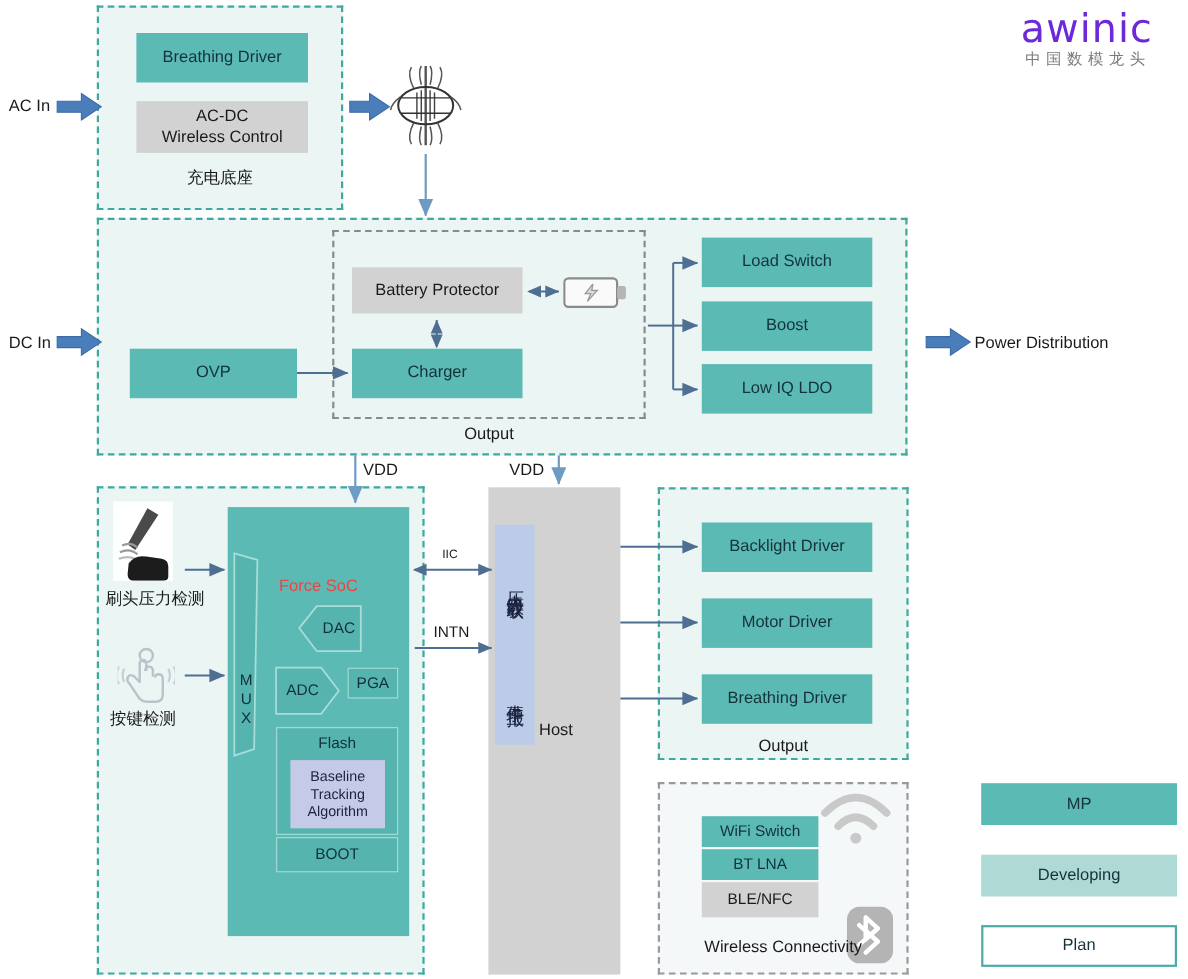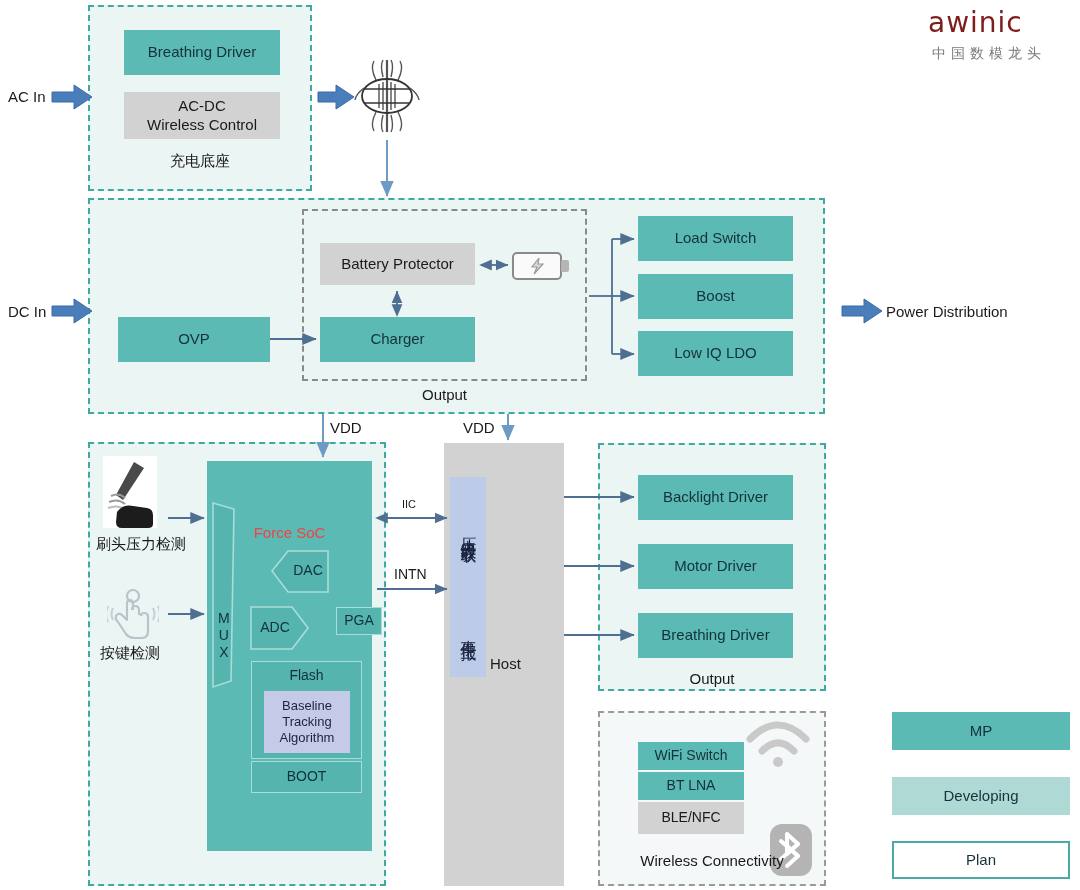--- a/index.html
+++ b/index.html
@@ -30,21 +30,21 @@
 
   .vtext{writing-mode:vertical-rl;text-orientation:upright;
          font-family:"DejaVu Sans","Liberation Sans",sans-serif;
          font-size:16px;letter-spacing:2px;color:#1a2340;
          display:flex;align-items:center;justify-content:center;}
   .muxtext{font-size:14px;line-height:1.12;text-align:center;color:#12303a;
            display:flex;flex-direction:column;align-items:center;justify-content:center;}
 
   svg.ov{position:absolute;left:0;top:0;width:1080px;height:890px;
          pointer-events:none;overflow:visible;}
-  .logo-main{position:absolute;font-size:28px;letter-spacing:1px;color:#7f1d1d;
+  .logo-main{position:absolute;font-size:36px;letter-spacing:1px;color:#6d28d9;
              font-family:"DejaVu Sans","Liberation Sans",sans-serif;font-weight:400;}
   .logo-sub{position:absolute;font-size:14px;letter-spacing:5px;color:#7b7b7b;
             font-family:"DejaVu Sans","Liberation Sans",sans-serif;}
 </style>
 </head>
 <body>
 
 <div class="stage">
 
   <div class="logo-main" style="left:928px;top:6px;">awinic</div>
@@ -131,21 +131,21 @@
 
   <svg class="ov">
     <polygon points="288,551 328,551 328,592 288,592 272,571" fill="#55B5AE" stroke="#A9DDD8" stroke-width="1.6"></polygon>
   </svg>
   <div class="lbl" style="left:288px;top:562px;width:40px;text-align:center;font-size:14px;color:#12303a;">DAC</div>
 
   <svg class="ov">
     <polygon points="251,607 292,607 308,628 292,649 251,649" fill="#55B5AE" stroke="#A9DDD8" stroke-width="1.6"></polygon>
   </svg>
   <div class="lbl" style="left:251px;top:619px;width:48px;text-align:center;font-size:14px;color:#12303a;">ADC</div>
-  <div class="abs blk inner-line" style="left:316px;top:607px;width:46px;height:28px;background:#55B5AE;font-size:14px;color:#12303a;margin-left:20px;">
+  <div class="abs blk inner-line" style="left:316px;top:607px;width:46px;height:28px;background:#55B5AE;font-size:14px;color:#12303a;">
     <span>PGA</span>
   </div>
 
   <div class="abs inner-line" style="left:251px;top:661px;width:111px;height:98px;background:#55B5AE;"></div>
   <div class="lbl" style="left:251px;top:667px;width:111px;text-align:center;font-size:14px;color:#12303a;">Flash</div>
   <div class="abs blk lav" style="left:264px;top:691px;width:86px;height:62px;white-space:pre-line;font-size:13px;">
     <span>Baseline
 Tracking
 Algorithm</span>
   </div>

